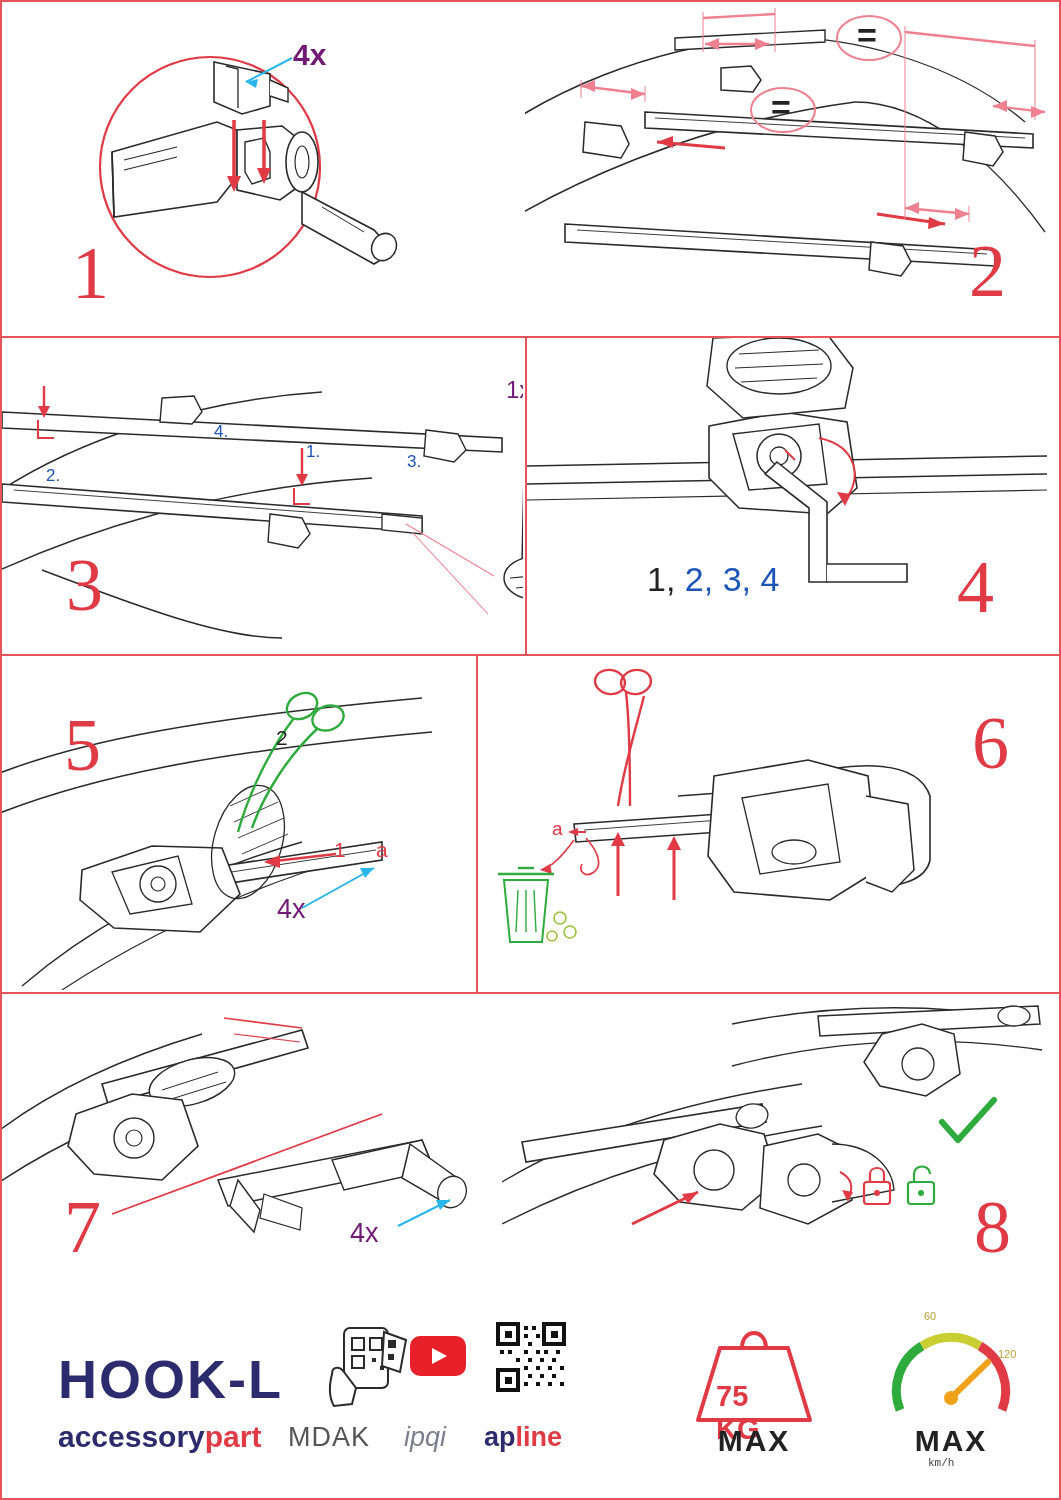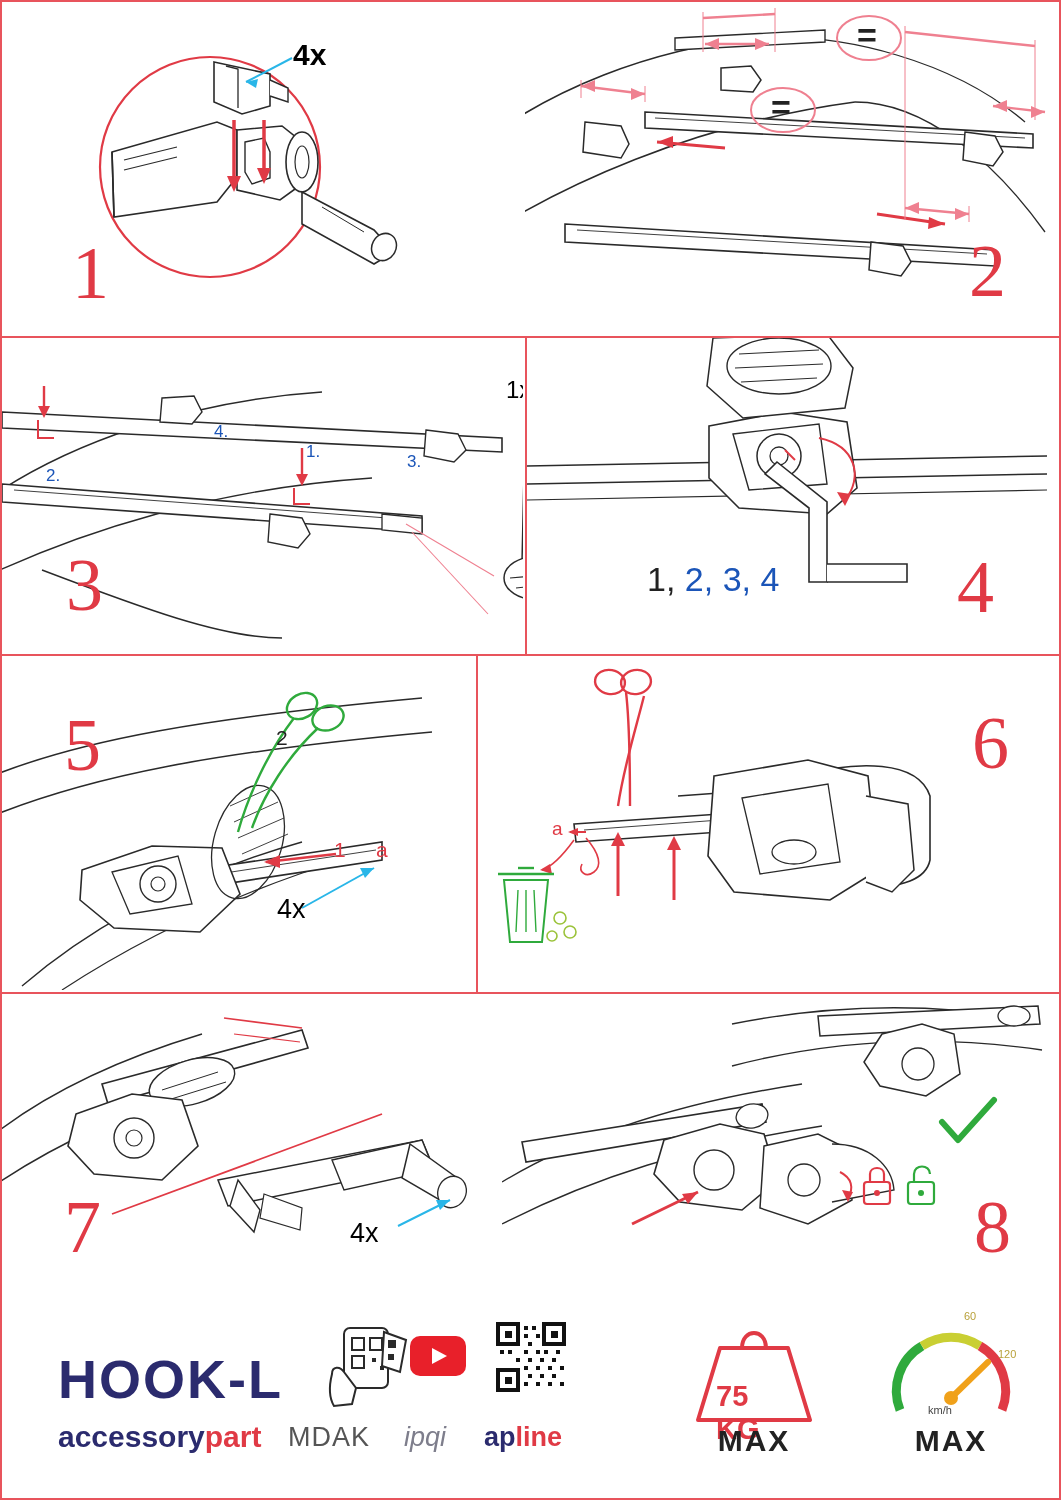--- a/index.html
+++ b/index.html
@@ -3,21 +3,21 @@
 <meta charset="utf-8">
 <style>
   html,body{margin:0;padding:0;background:#ffffff;}
   body{width:1061px;height:1500px;font-family:"Liberation Sans",sans-serif;position:relative;overflow:hidden;}
   .sheet{position:absolute;inset:0;background:#fff;}
   .hline{position:absolute;left:0;width:1061px;height:2px;background:#e8545c;}
   .vline{position:absolute;width:2px;background:#e8545c;}
   .panel{position:absolute;overflow:hidden;}
   .stepnum{position:absolute;font-family:"Liberation Serif",serif;font-weight:400;color:#e03a45;font-size:74px;line-height:1;letter-spacing:1px;}
   .lbl{position:absolute;font-family:"Liberation Sans",sans-serif;}
-  .cyan{color:#000000;}
+  .cyan{color:#701a75;}
   .red{color:#e03a45;}
   .blue{color:#1b55b8;}
   .dark{color:#222;}
   svg{position:absolute;left:0;top:0;overflow:visible;}
   .brand{position:absolute;}
   .hook{font-family:"Liberation Sans",sans-serif;font-weight:700;font-size:54px;letter-spacing:2px;color:#2b2b6e;}
   .acc{font-family:"Liberation Sans",sans-serif;font-weight:700;font-size:30px;color:#2b2b6e;}
   .acc .part{color:#e03a45;}
   .mdak{font-family:"Liberation Sans",sans-serif;font-weight:400;font-size:27px;color:#555;letter-spacing:1px;}
   .ipqi{font-family:Liberation Sans, sans-serif;font-style:italic;font-size:27px;color:#7e7e8c;}
@@ -454,18 +454,18 @@
   <div class="kg" style="position:absolute;left:716px;top:1380px;width:76px;text-align:left;">75 KG</div>
   <div class="maxtxt" style="position:absolute;left:692px;top:1424px;width:124px;text-align:center;">MAX</div>
 
   <svg class="qrbox" style="left:888px;top:1318px;" width="126" height="108" viewBox="0 0 126 108">
     <path d="M12 92 A52 52 0 0 1 34 28" fill="none" stroke="#2faa3c" stroke-width="9"></path>
     <path d="M34 28 A52 52 0 0 1 92 28" fill="none" stroke="#c9cf33" stroke-width="9"></path>
     <path d="M92 28 A52 52 0 0 1 114 92" fill="none" stroke="#e03a45" stroke-width="9"></path>
     <circle cx="63" cy="80" r="7" fill="#f0a11a"></circle>
     <path d="M63 80 L100 44" stroke="#f0a11a" stroke-width="6" stroke-linecap="round"></path>
   </svg>
-  <div class="spd" style="position:absolute;left:928px;top:1310px;padding-left:36px;">60</div>
+  <div class="spd" style="position:absolute;left:888px;top:1310px;padding-left:36px;">60</div>
   <div class="spd" style="position:absolute;left:998px;top:1348px;">120</div>
-  <div class="kmh" style="position:absolute;left:928px;top:1404px;">km/h</div>
+  <div class="kmh" style="position:absolute;left:928px;top:1457px;font-family:Liberation Mono, monospace;">km/h</div>
   <div class="maxtxt" style="position:absolute;left:888px;top:1424px;width:126px;text-align:center;">MAX</div>
 
 </div>
 
 </body></html>

